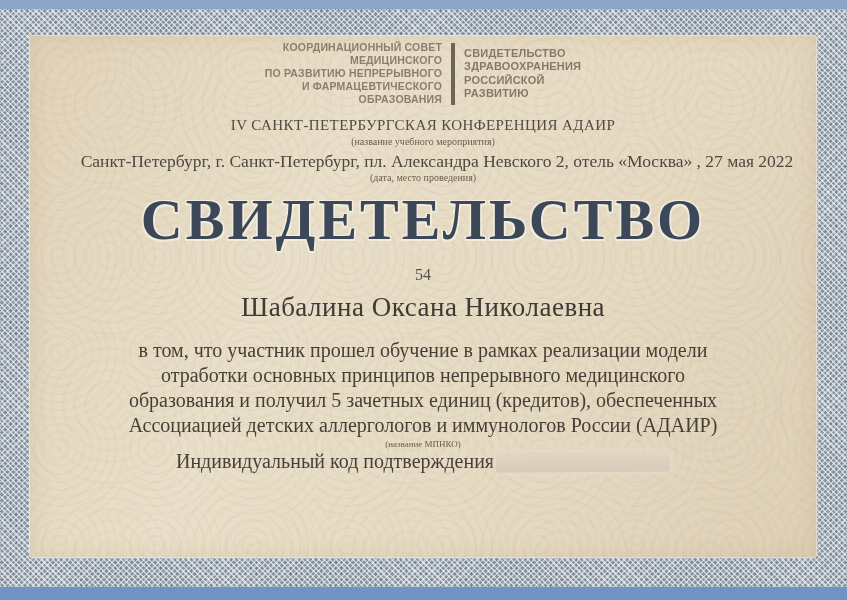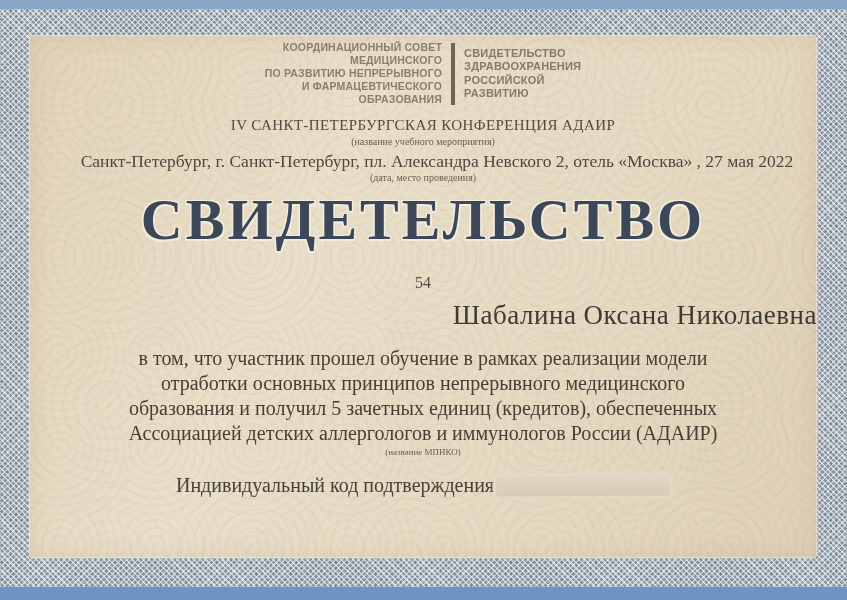--- a/index.html
+++ b/index.html
@@ -48,27 +48,27 @@
   .event-location{margin-top:2px;font-size:17.5px;line-height:22px;color:#4e4840;padding-left:28px;}
   .doc-title{
     margin:6px 0 0 0;
     font-size:58px;line-height:60px;font-weight:700;
     letter-spacing:3px;
     color:#3c4758;
     text-shadow:
       0 0 2px #f2ecdf, 1.5px 1.5px 0 #f2ecdf, -1.5px -1.5px 0 #f2ecdf,
       1.5px -1.5px 0 #f2ecdf, -1.5px 1.5px 0 #f2ecdf;
   }
-  .doc-number{margin-top:24px;font-size:16px;line-height:18px;color:#55504a;}
+  .doc-number{margin-top:16px;font-size:16px;line-height:18px;color:#55504a;}
   .issued-label{margin-top:20px;font-size:20px;line-height:26px;color:#45403a;}
-  .recipient{margin-top:6px;font-size:27px;line-height:34px;color:#3e3a34;letter-spacing:.5px;text-align:right;}
+  .recipient{margin-top:6px;font-size:27px;line-height:34px;color:#3e3a34;letter-spacing:.5px;}
   .body-par{margin-top:14px;font-size:20px;line-height:25px;color:#453f35;}
   .caption-small{margin-top:1px;font-size:9px;line-height:11px;color:#6a6052;}
   .code-row{
-    margin-top:16px;
+    margin-top:0;
     display:flex;justify-content:center;align-items:center;gap:2px;
     font-size:20px;color:#45403a;
   }
   .code-redacted{
     width:174px;height:20px;
     background:linear-gradient(180deg,#e2d6c4,#d8cbb8);
     border-radius:2px;
     box-shadow:0 0 5px 2px rgba(230,220,202,.95);
     transform:rotate(-.4deg);
   }

